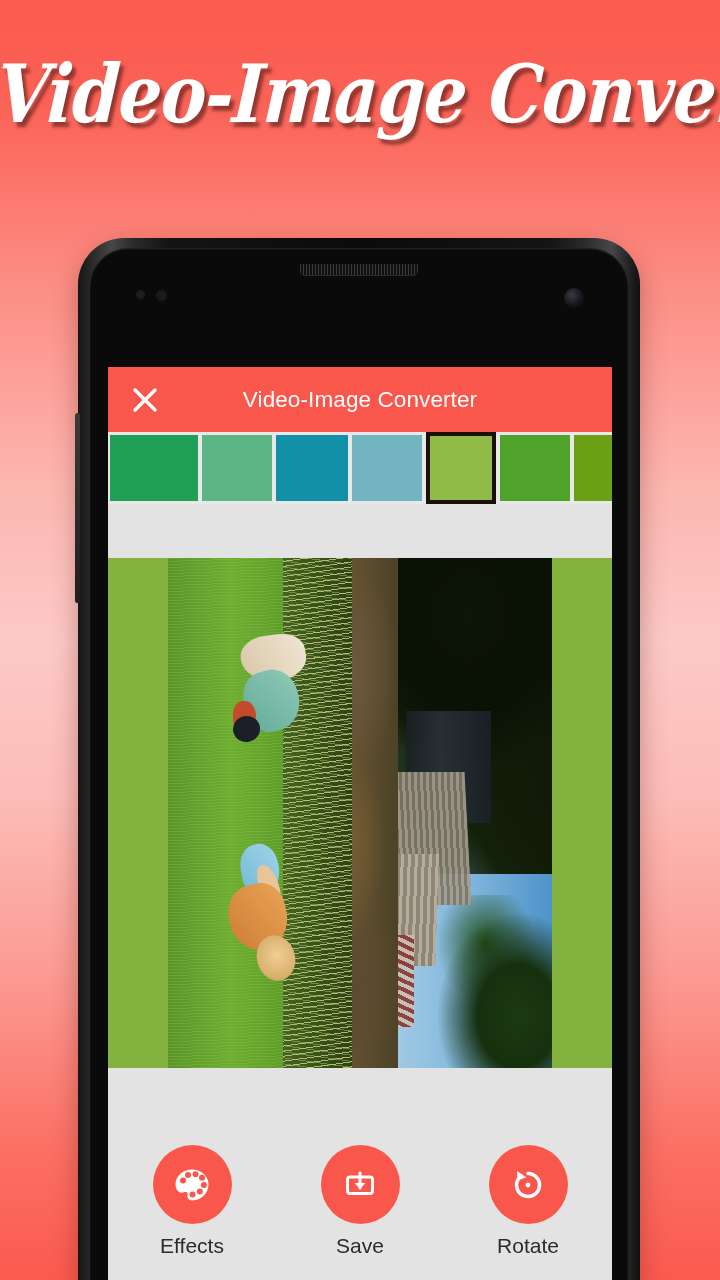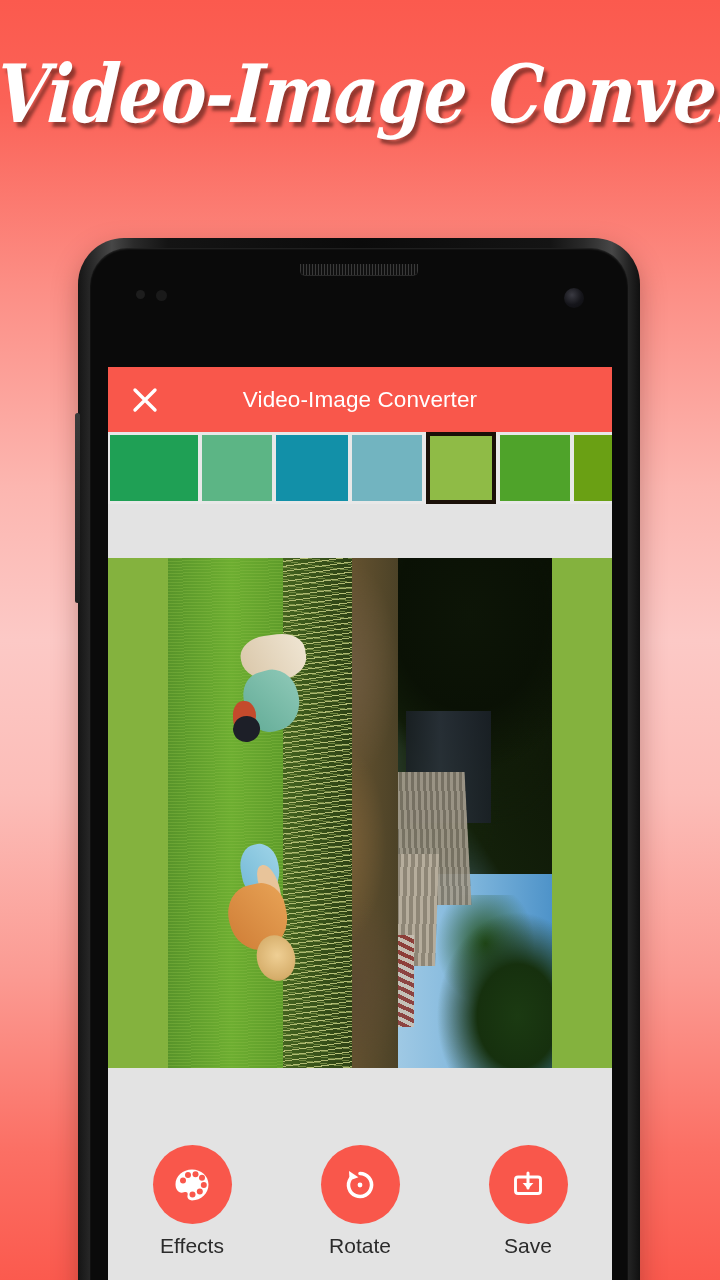--- a/index.html
+++ b/index.html
@@ -472,35 +472,35 @@
                 <circle cx="33.8" cy="22.0" r="3.0" fill="#f9574b"></circle>
                 <circle cx="29.8" cy="28.5" r="3.0" fill="#f9574b"></circle>
                 <circle cx="22.5" cy="31.5" r="3.0" fill="#f9574b"></circle>
               </svg>
             </div>
             <div class="tool-label">Effects</div>
           </div>
           <div class="tool-item">
             <div class="tool-circle" style="background: rgb(249, 87, 75);">
               <svg width="44" height="44" viewBox="0 0 44 44">
+                <rect x="9.5" y="14.0" width="25" height="16.5" rx="2.6" ry="2.6" fill="none" stroke="#ffffff" stroke-width="2.9"></rect>
+                <path d="M22 10.0 L22 25.0" stroke="#ffffff" stroke-width="3.0" stroke-linecap="round" fill="none"></path>
+                <path d="M16.6 20.0 L22 26.0 L27.4 20.0 Z" fill="#ffffff"></path>
+              </svg>
+            </div>
+            <div class="tool-label">Save</div>
+          </div>
+          <div class="tool-item">
+            <div class="tool-circle" style="background: rgb(249, 87, 75);">
+              <svg width="44" height="44" viewBox="0 0 44 44">
                 <path d="M22 10.5 a11.5 11.5 0 1 1 -9.6 5.2" fill="none" stroke="#ffffff" stroke-width="3.6" stroke-linecap="round"></path>
                 <path d="M11.0 8.0 L11.6 17.4 L20.4 14.2 Z" fill="#ffffff"></path>
                 <circle cx="22" cy="22" r="2.4" fill="#ffffff"></circle>
               </svg>
             </div>
             <div class="tool-label">Rotate</div>
           </div>
-          <div class="tool-item">
-            <div class="tool-circle" style="background: rgb(249, 87, 75);">
-              <svg width="44" height="44" viewBox="0 0 44 44">
-                <rect x="9.5" y="14.0" width="25" height="16.5" rx="2.6" ry="2.6" fill="none" stroke="#ffffff" stroke-width="2.9"></rect>
-                <path d="M22 10.0 L22 25.0" stroke="#ffffff" stroke-width="3.0" stroke-linecap="round" fill="none"></path>
-                <path d="M16.6 20.0 L22 26.0 L27.4 20.0 Z" fill="#ffffff"></path>
-              </svg>
-            </div>
-            <div class="tool-label">Save</div>
-          </div>
         </div>
 
     </div>
     <div id="nav-strip"></div>
   </div>
 </div>
 
 </body></html>

